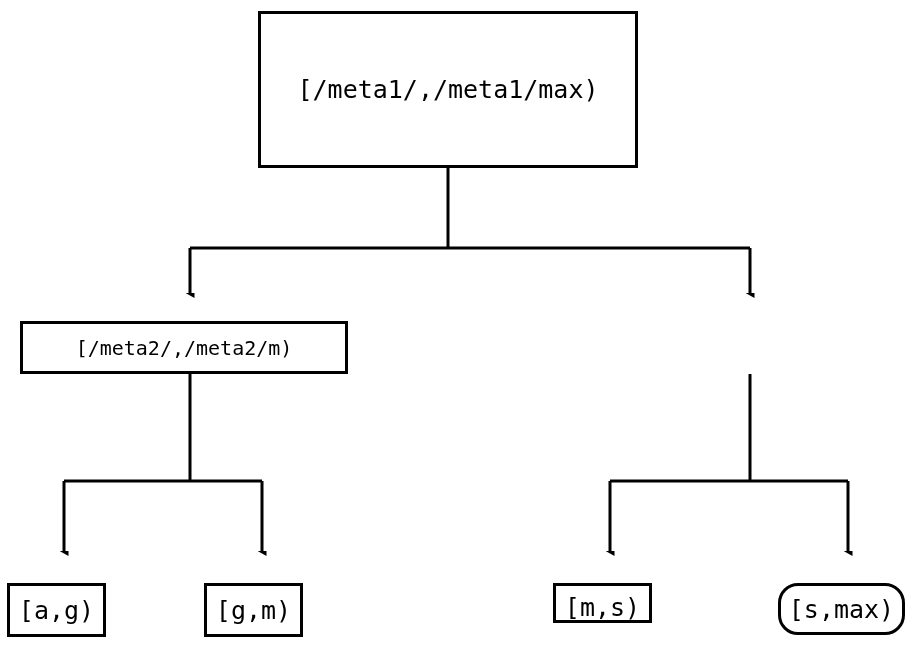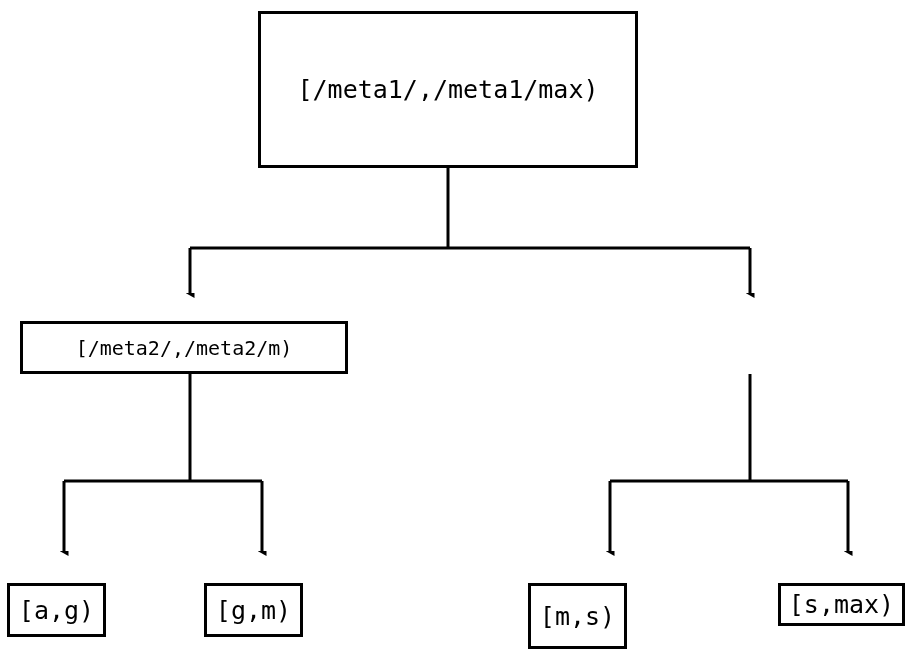--- a/index.html
+++ b/index.html
@@ -86,21 +86,21 @@
 
 
   <div class="node-box level-leaf" style="left:204px; top:583px; width:99px; height:54px;">
     <span class="node-label">[g,m)</span>
   </div>
 
   <div class="node-box level-leaf" style="left:7px; top:583px; width:99px; height:54px;">
     <span class="node-label">[a,g)</span>
   </div>
 
-  <div class="node-box level-leaf" style="left:528px; top:583px; width:99px; height:66px;">
+  <div class="node-box level-leaf" style="left:553px; top:583px; width:99px; height:40px;align-items:flex-end;">
     <span class="node-label">[m,s)</span>
   </div>
 
-  <div class="node-box level-leaf" style="left:778px; top:583px; width:127px; height:43px;">
+  <div class="node-box level-leaf" style="left:778px; top:583px; width:127px; height:52px;border-radius:20px;">
     <span class="node-label">[s,max)</span>
   </div>
 
 </div>
 
 </body></html>

